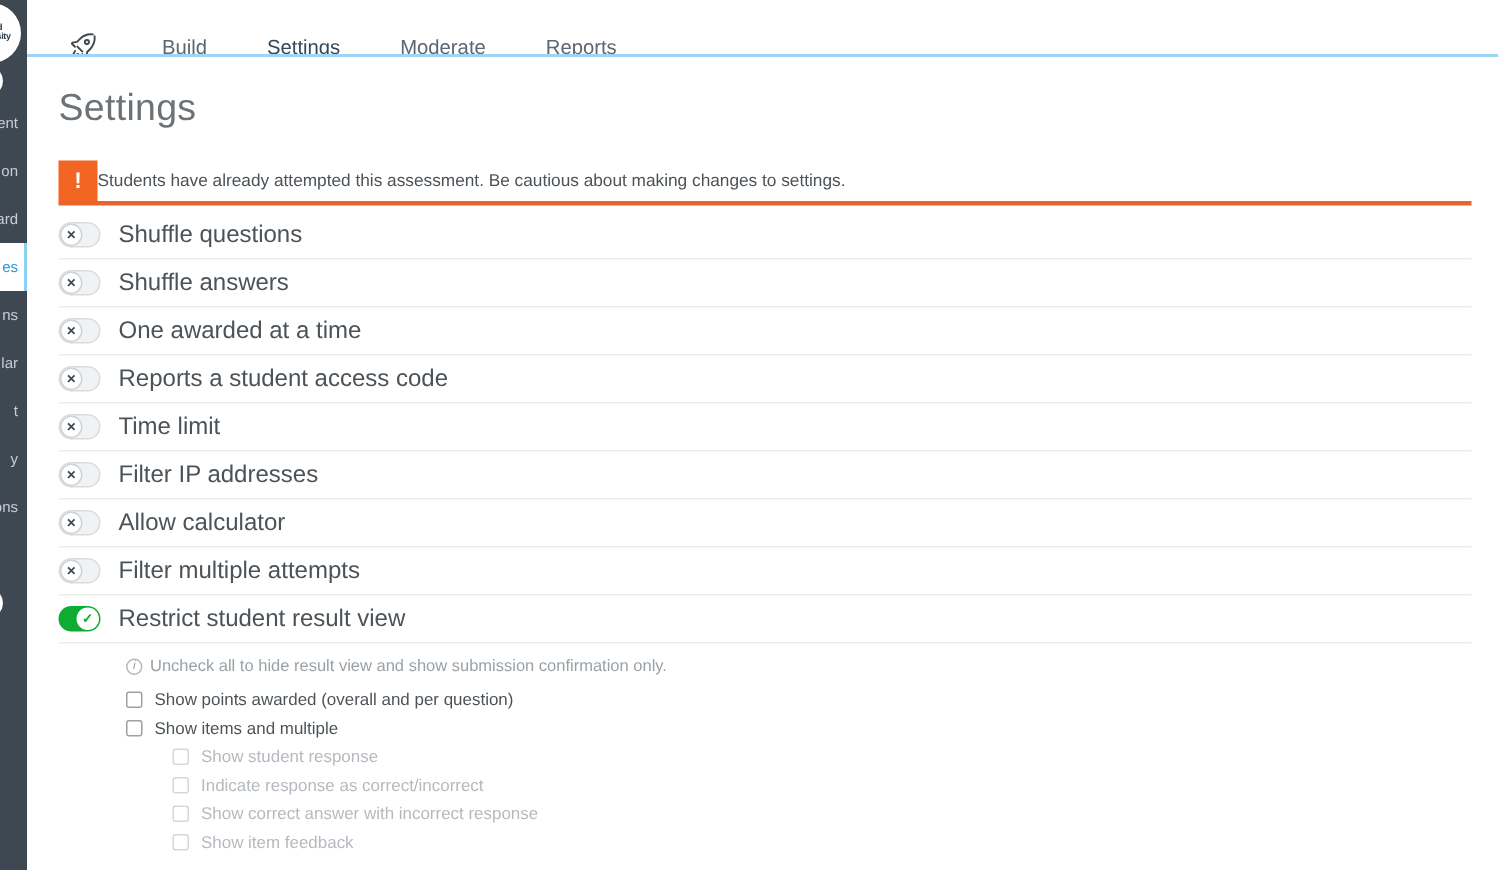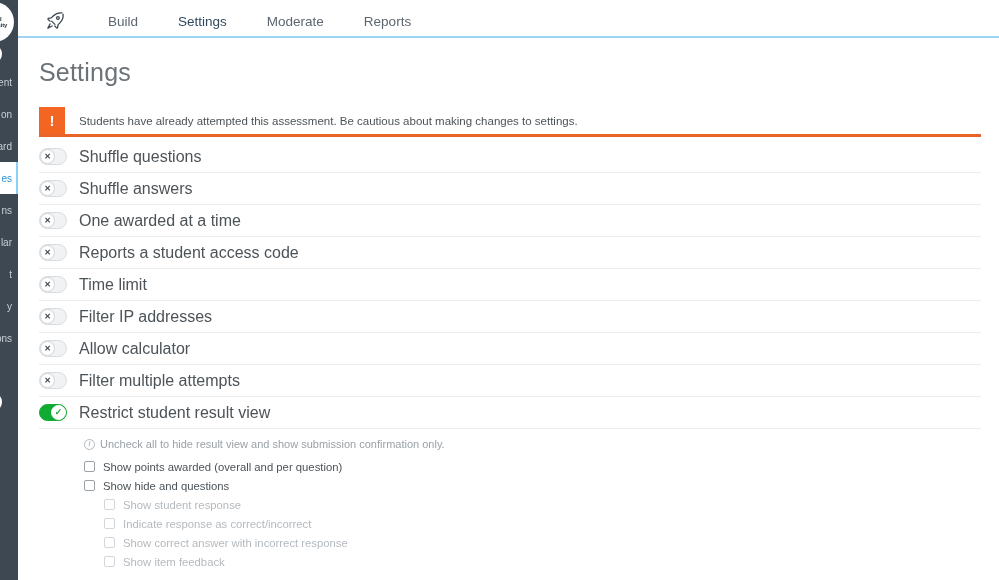--- a/index.html
+++ b/index.html
@@ -51,21 +51,21 @@
   .rail-bottom {
     position: absolute; left: 44px; top: 392px;
     width: 20px; height: 20px; border-radius: 50%;
     background: #ffffff; color: #3d4852;
     font-size: 9px; font-weight: bold;
     display: flex; align-items: center; justify-content: center;
   }
 
   
   .topnav {
-    position: absolute; left: 18px; top: 2px;
+    position: absolute; left: 18px; top: 12px;
     width: 981px; height: 38px;
     background: #ffffff;
     display: flex; align-items: center;
   }
   .nav-rocket {
     width: 46px; height: 38px;
     display: flex; align-items: center; justify-content: center;
     margin-left: 14px;
   }
   .nav-rocket svg { display: block; }
@@ -113,21 +113,20 @@
     border-bottom: 3px solid #e8642a;
   }
   .alert-icon {
     width: 26px; background: #f26522;
     display: flex; align-items: center; justify-content: center;
     color: #ffffff; font-size: 15px; font-weight: bold;
     flex: none;
   }
   .alert-text {
     display: flex; align-items: center;
-    padding-left: 14px;
     font-size: 11.5px; color: #4c5358;
   }
 
   
   .settings-list { margin-top: 4px; }
   .srow {
     height: 32px;
     display: flex; align-items: center;
     border-bottom: 1px solid #ececec;
   }
@@ -175,21 +174,21 @@
     border: 1px solid #b2b9bf;
     display: flex; align-items: center; justify-content: center;
     font-size: 8px; font-style: italic; color: #9aa2a8;
     margin-right: 5px; line-height: 1;
   }
   .checklist { margin: 11px 0 0 45px; }
   .crow {
     display: flex; align-items: flex-start;
     height: 19px;
   }
-  .crow.nested { margin-left: 20px; }
+  .crow.nested { margin-left: 31px; }
   .cbox {
     flex: none;
     width: 11px; height: 11px;
     border: 1px solid #9aa2a8;
     border-radius: 2px;
     background: #ffffff;
     margin-right: 8px;
     cursor: pointer;
   }
   .crow.disabled .cbox { border-color: #d3d7db; cursor: default; }
@@ -329,21 +328,21 @@
       <span>Uncheck all to hide result view and show submission confirmation only.</span>
     </div>
 
     <div class="checklist">
         <div class="crow">
           <div class="cbox"></div>
           <div class="clabel">Show points awarded (overall and per question)</div>
         </div>
         <div class="crow">
           <div class="cbox"></div>
-          <div class="clabel">Show hide and questions</div>
+          <div class="clabel">Show items and multiple</div>
         </div>
         <div class="crow nested disabled">
           <div class="cbox"></div>
           <div class="clabel">Show student response</div>
         </div>
         <div class="crow nested disabled">
           <div class="cbox"></div>
           <div class="clabel">Indicate response as correct/incorrect</div>
         </div>
         <div class="crow nested disabled">

